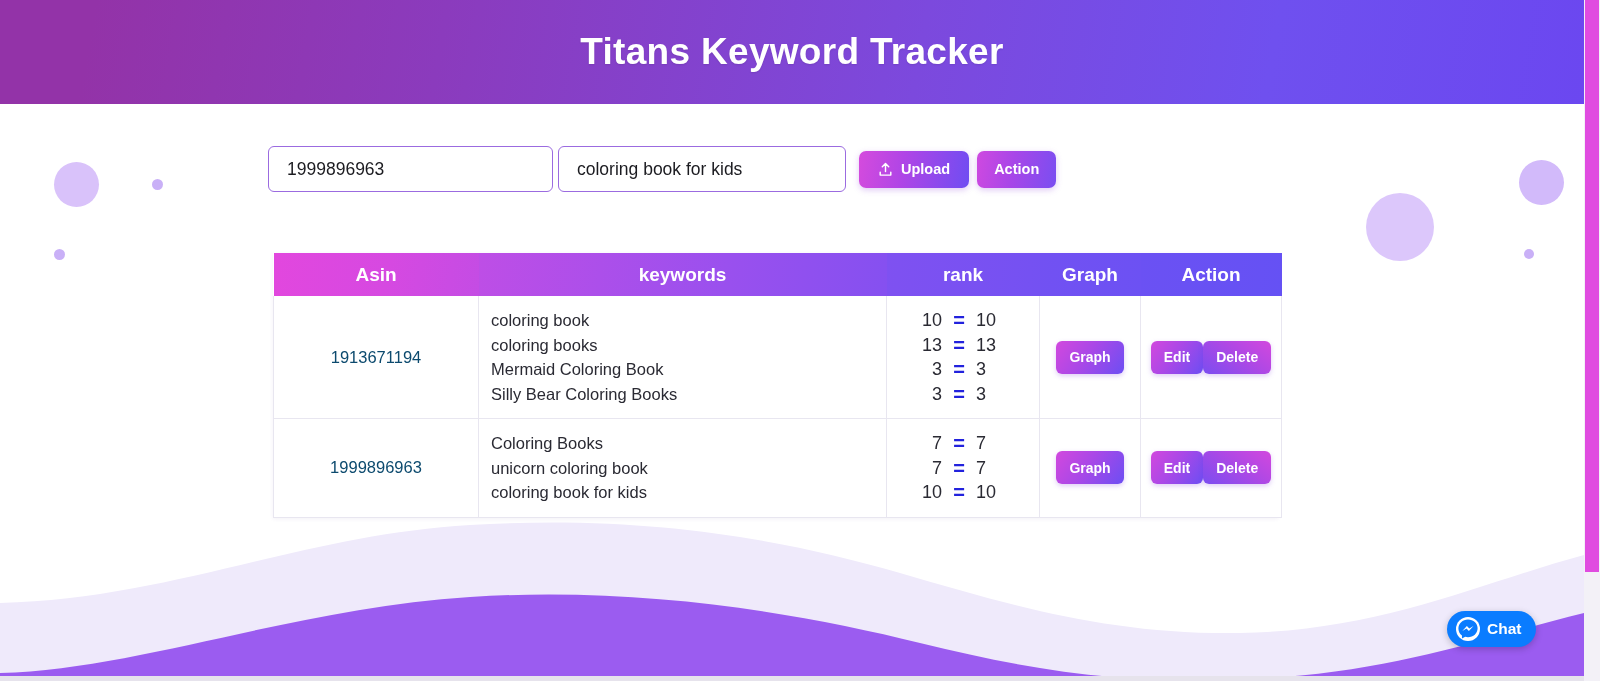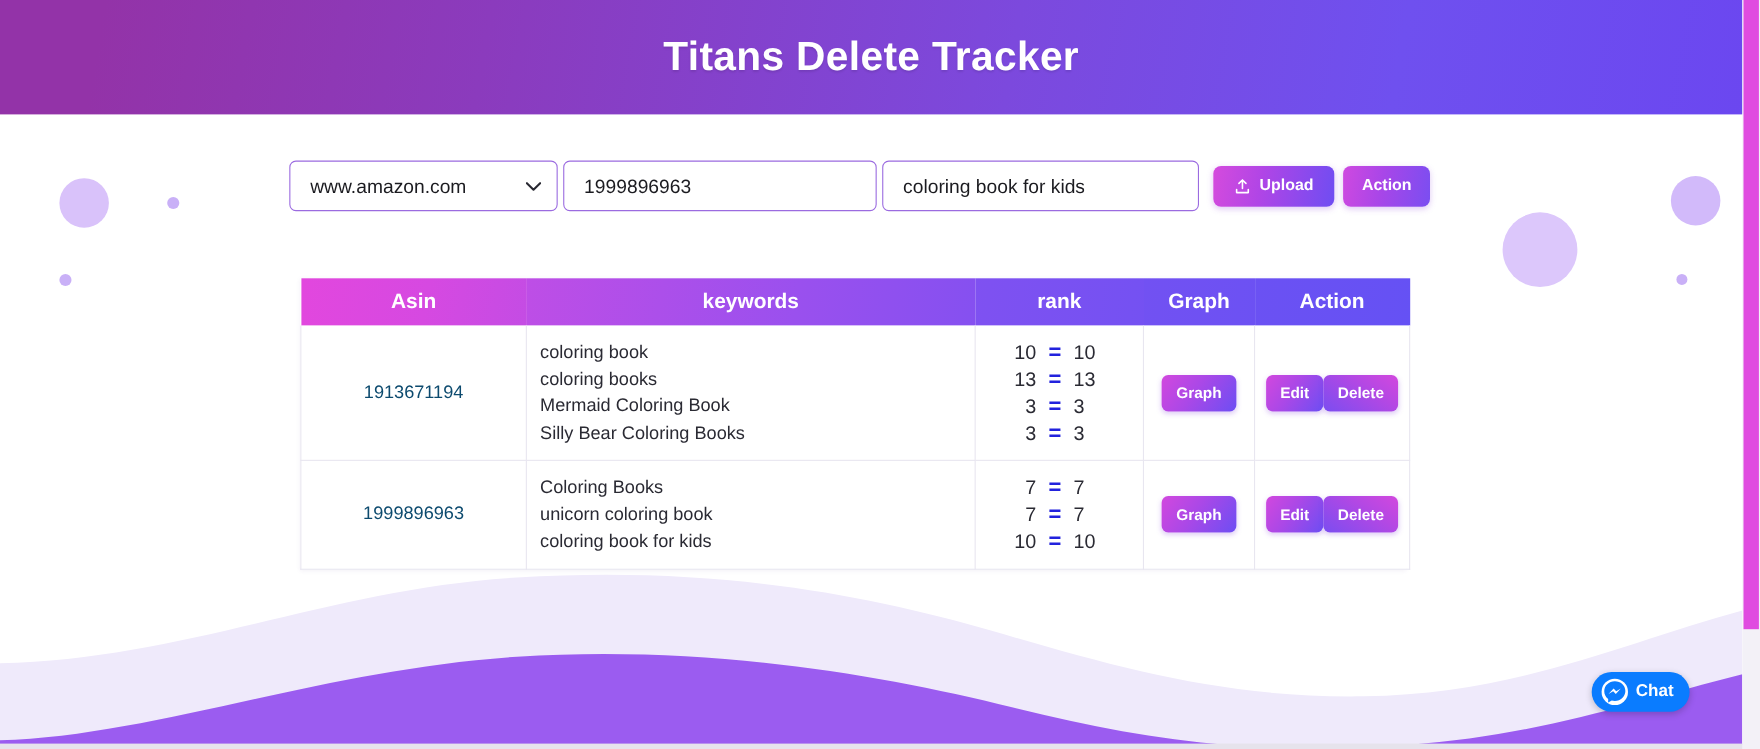--- a/index.html
+++ b/index.html
@@ -315,33 +315,25 @@
 <div id="page">
 
   <div class="decor d1"></div>
   <div class="decor d2"></div>
   <div class="decor d3"></div>
   <div class="decor d4"></div>
   <div class="decor d5"></div>
   <div class="decor d6"></div>
 
   <div class="header-banner">
-    <div class="header-title">Titans Delete Tracker</div>
+    <div class="header-title">Titans Keyword Tracker</div>
   </div>
 
   <div class="controls">
 
-    <div class="select-wrap">
-      <span class="select-value">www.amazon.com</span>
-      <span class="chevron-down">
-        <svg viewBox="0 0 14 9" xmlns="http://www.w3.org/2000/svg">
-          <path d="M1 1.5 L7 7.5 L13 1.5" fill="none" stroke="#2a2a33" stroke-width="1.9" stroke-linecap="round" stroke-linejoin="round"></path>
-        </svg>
-      </span>
-    </div>
 
     <div class="text-field field-asin">
       <span class="field-value" title="Asin">1999896963</span>
     </div>
 
     <div class="text-field field-kw">
       <span class="field-value" title="keyword">coloring book for kids</span>
     </div>
 
     <button class="btn btn-upload">

